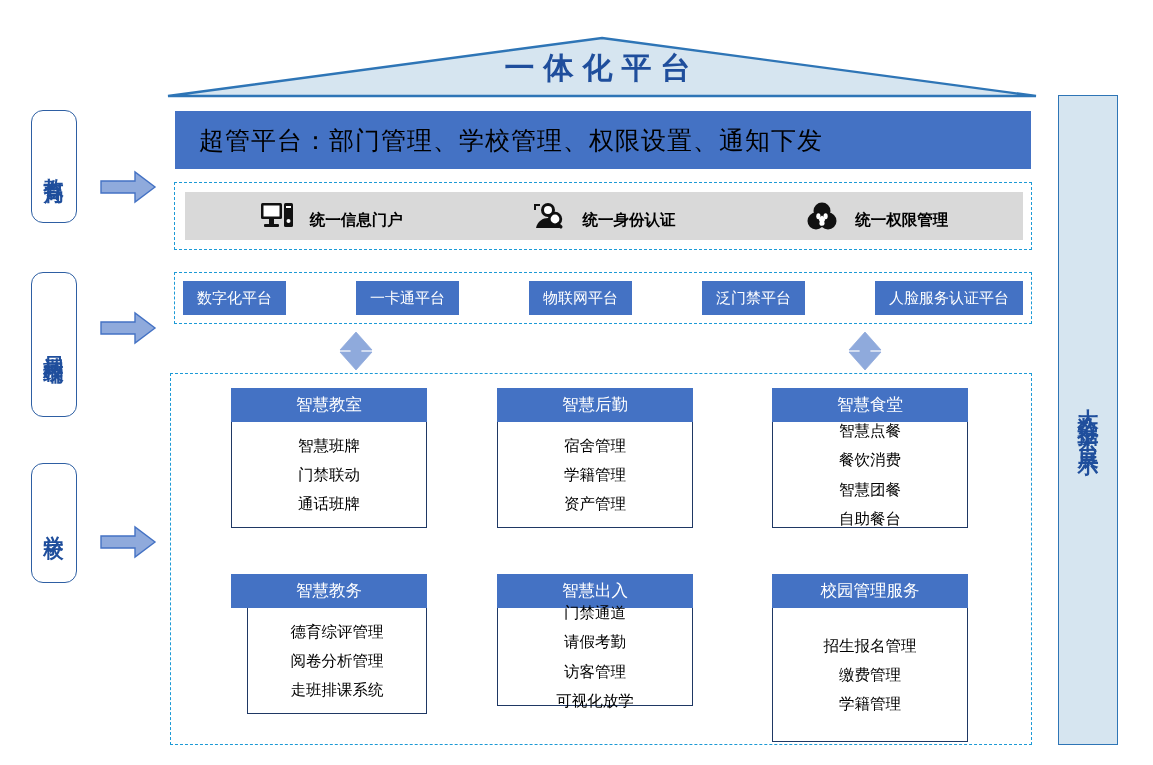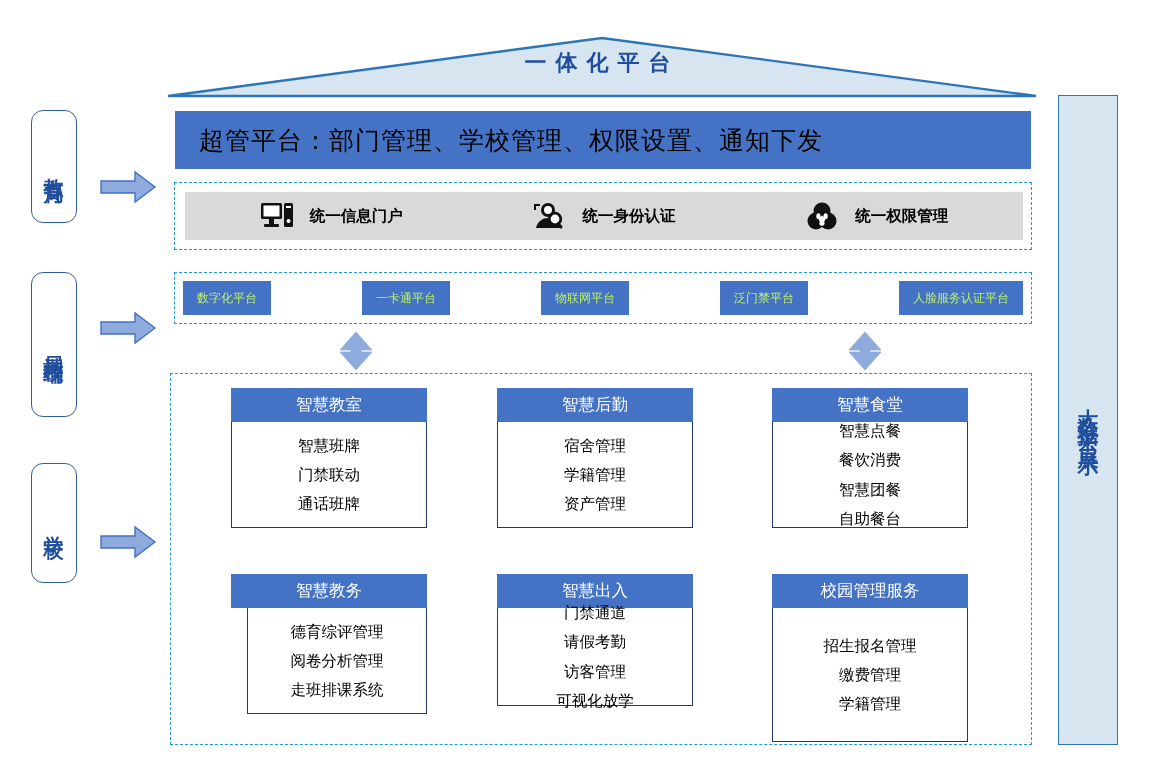--- a/index.html
+++ b/index.html
@@ -49,21 +49,21 @@
     top: 36px;
     width: 872px;
     height: 62px;
   }
   .banner-title {
     position: absolute;
     left: 166px;
     top: 48px;
     width: 872px;
     text-align: center;
-    font-size: 22px;
+    font-size: 30px;
     font-weight: bold;
     color: #1F4E9C;
     letter-spacing: 9px;
   }
 
   
   .top-bar {
     position: absolute;
     left: 175px;
     top: 111px;
@@ -98,21 +98,21 @@
     height: 48px;
     background: #D9D9D9;
     display: flex;
     align-items: center;
     justify-content: space-around;
     box-sizing: border-box;
     padding: 0 10px;
   }
   .unified-item {
     display: flex;
-    align-items: center;
+    align-items: flex-end;
     gap: 16px;
   }
   .unified-item .label {
     font-size: 15.5px;
     font-weight: bold;
     color: #000000;
     white-space: nowrap;
   }
   .uicon { flex: 0 0 auto; display: block; }
 
@@ -122,22 +122,22 @@
     left: 183px;
     top: 281px;
     width: 840px;
     height: 34px;
     display: flex;
     align-items: center;
     justify-content: space-between;
   }
   .platform-btn {
     background: #4472C4;
-    color: #bef264;
-    font-size: 12px;
+    color: #ffffff;
+    font-size: 15px;
     height: 34px;
     display: flex;
     align-items: center;
     justify-content: center;
     padding: 11px 14px;
     white-space: nowrap;
     box-sizing: border-box;
   }
 
   

